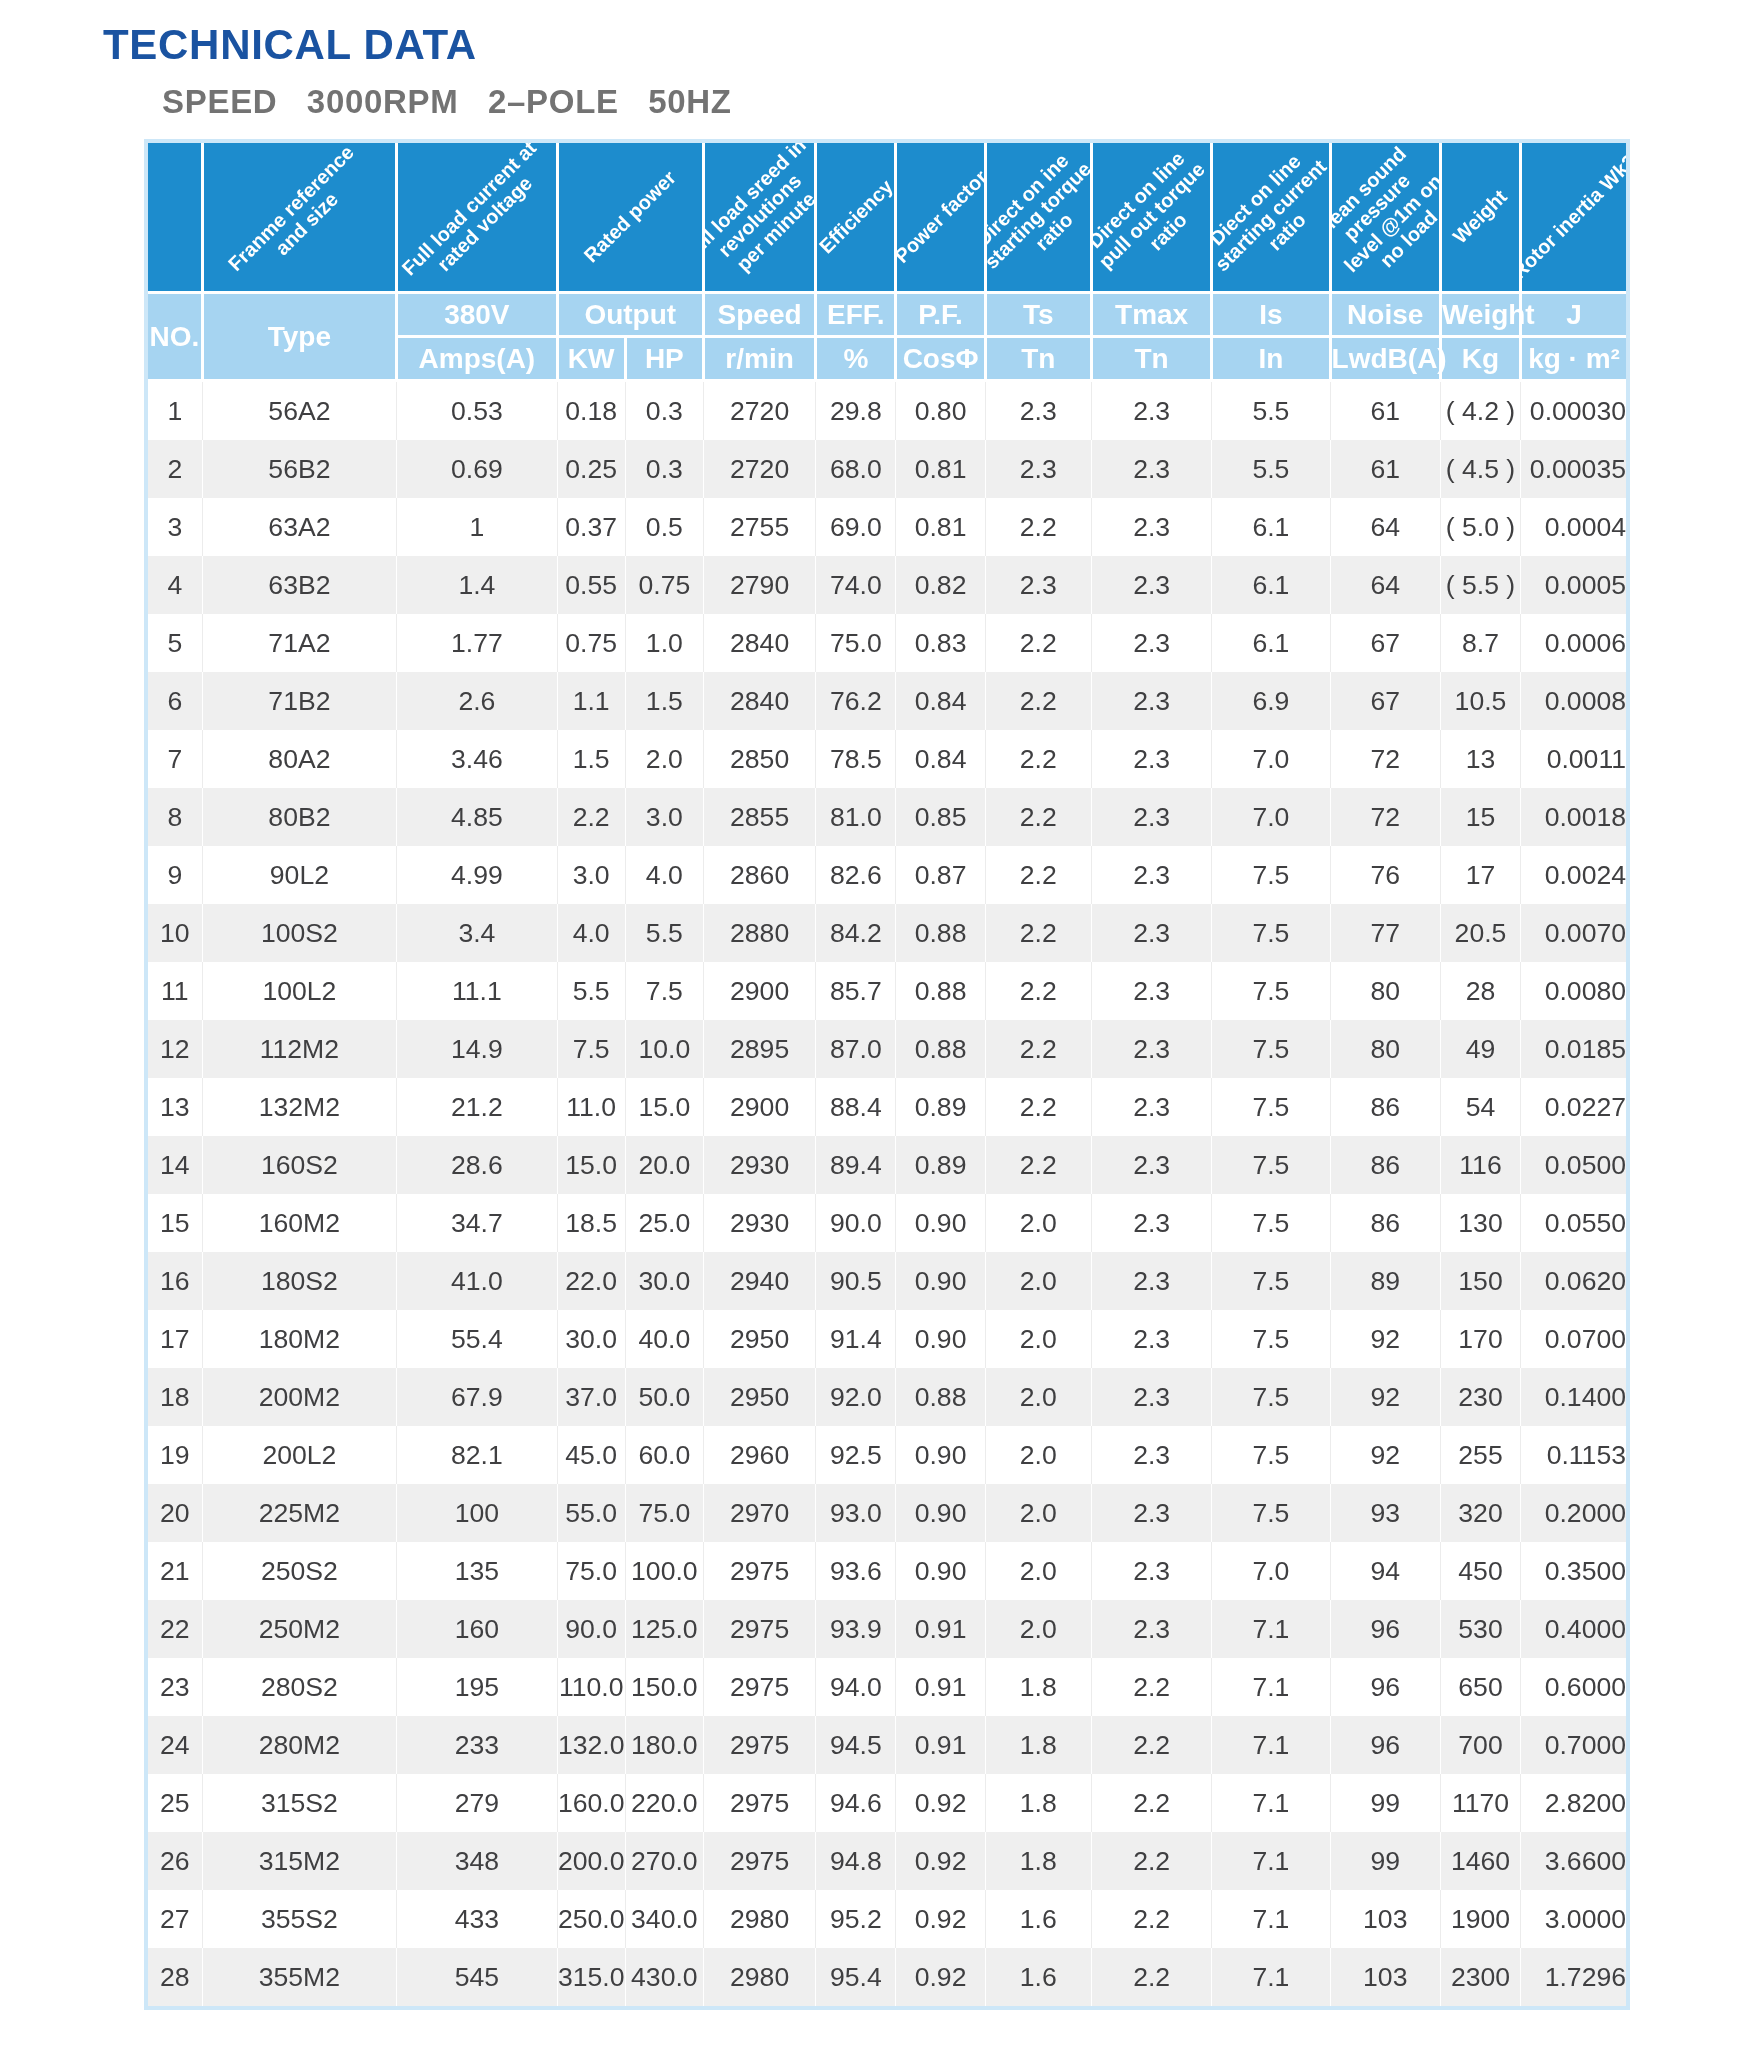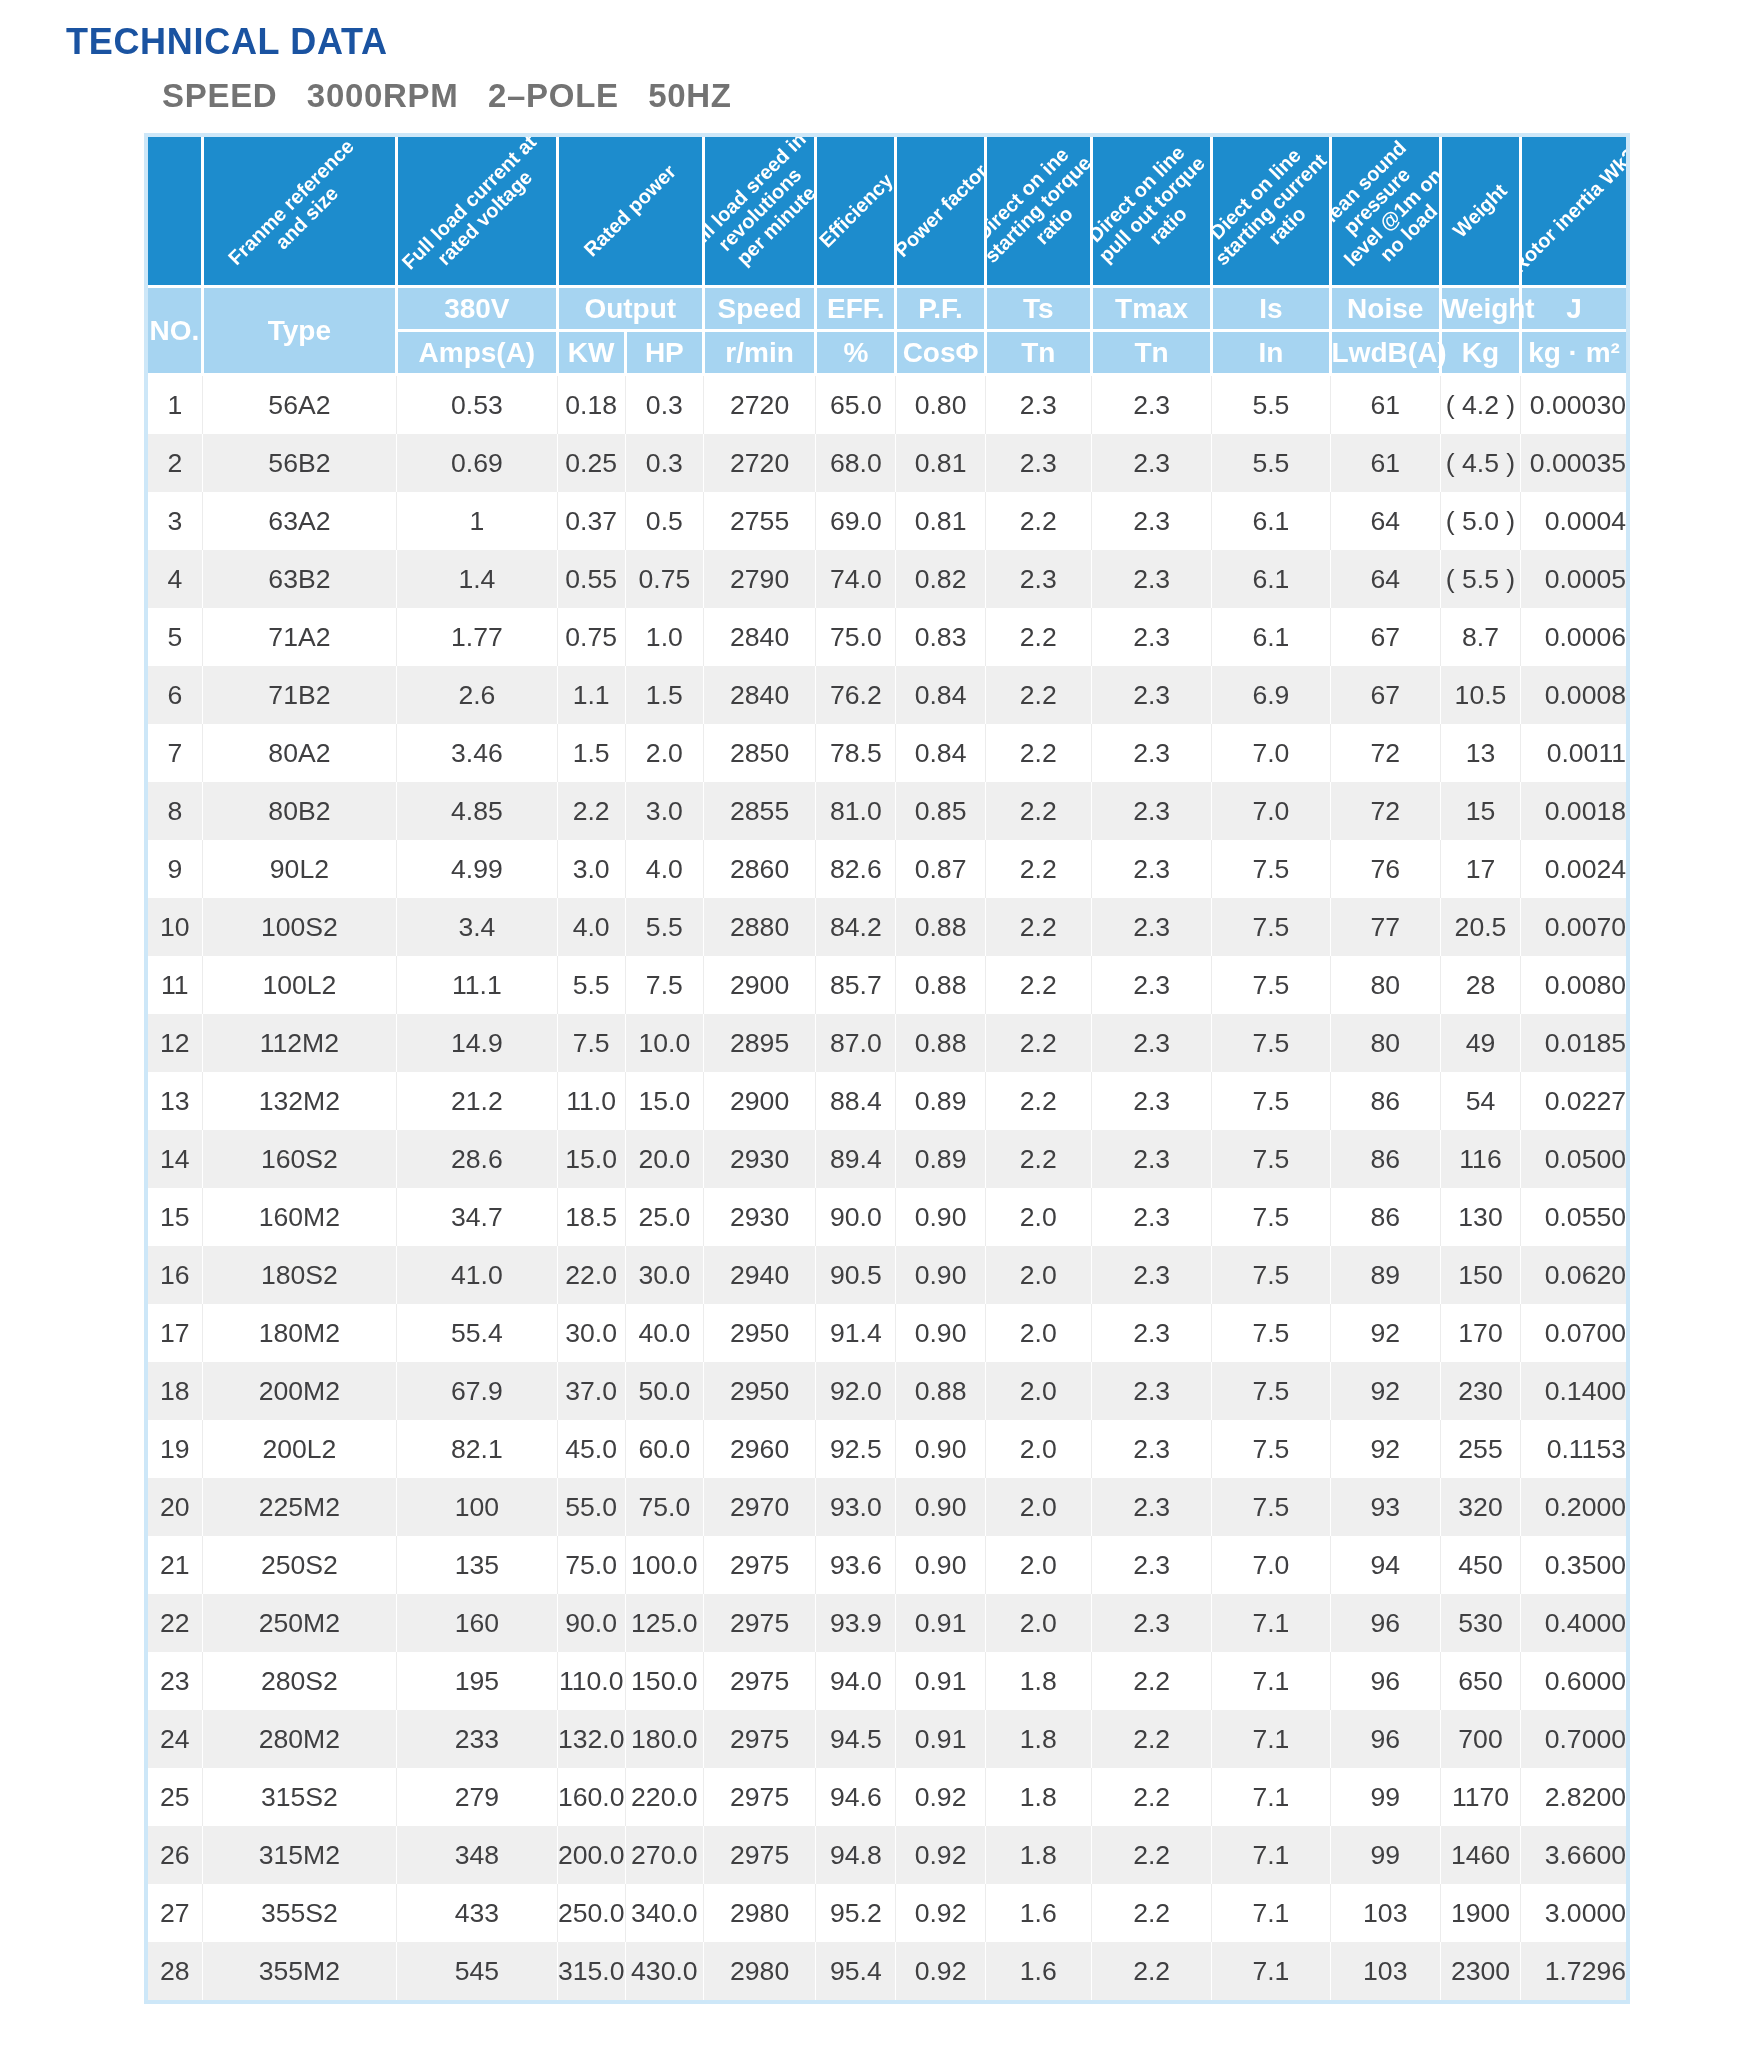--- a/index.html
+++ b/index.html
@@ -3,22 +3,22 @@
 <meta charset="utf-8">
 <title>Technical Data</title>
 <style>
   html,body{margin:0;padding:0;}
   body{
     width:1758px;height:2066px;background:#ffffff;
     font-family:"Liberation Sans", sans-serif;
     -webkit-font-smoothing:antialiased;
   }
   .page-title{
-    margin:21px 0 0 66px;
-    font-size:36px;font-weight:800;letter-spacing:0.7px;
+    margin:21px 0 0 103px;
+    font-size:42px;font-weight:800;letter-spacing:0.7px;
     color:#1a53a1;
   }
   .page-subtitle{
     margin:14px 0 0 162px;
     font-size:33px;font-weight:700;word-spacing:19.6px;letter-spacing:0.7px;
     color:#737373;
   }
   table.tech{
     margin:18px 0 0 144px;
     border-collapse:collapse;table-layout:fixed;
@@ -162,21 +162,21 @@
     </tr>
   </thead>
   <tbody>
       <tr>
         <td>1</td>
         <td>56A2</td>
         <td>0.53</td>
         <td>0.18</td>
         <td>0.3</td>
         <td>2720</td>
-        <td>65.0</td>
+        <td>29.8</td>
         <td>0.80</td>
         <td>2.3</td>
         <td>2.3</td>
         <td>5.5</td>
         <td>61</td>
         <td>( 4.2 )</td>
         <td>0.00030</td>
       </tr>
       <tr>
         <td>2</td>

